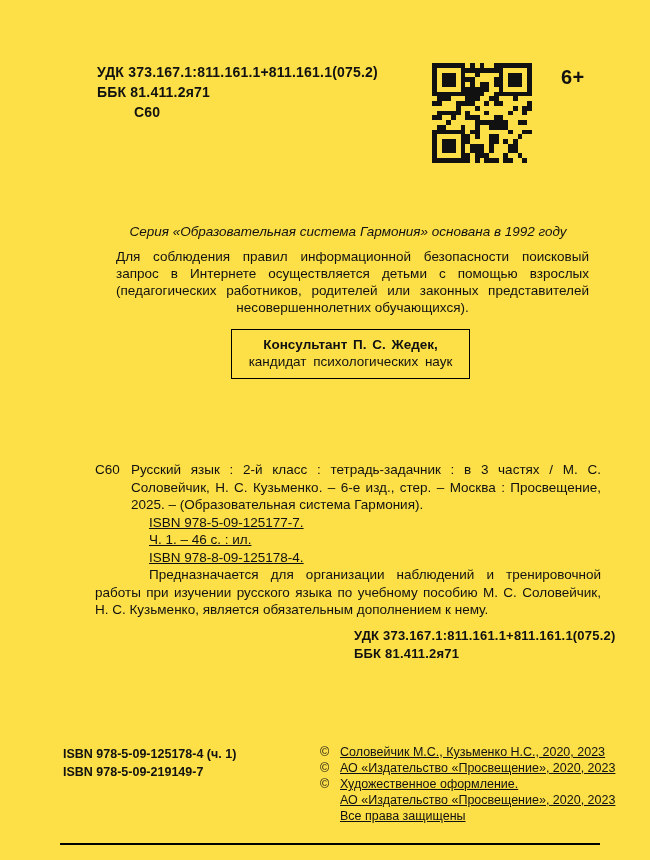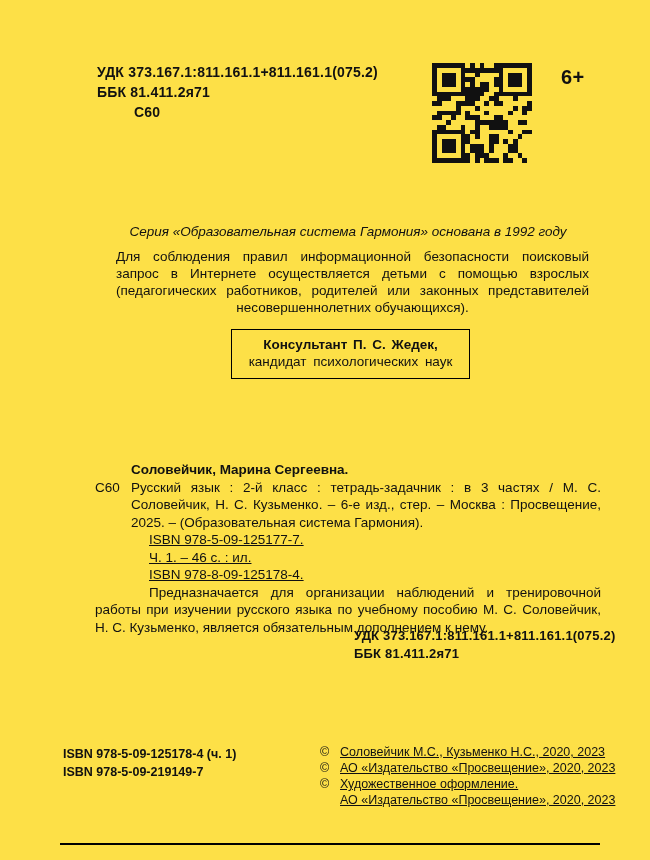--- a/index.html
+++ b/index.html
@@ -301,21 +301,20 @@
   <div class="series">Серия «Образовательная система Гармония» основана в 1992 году</div>
 
   <div class="safety">Для соблюдения правил информационной безопасности поисковый запрос в Интернете осуществляется детьми с помощью взрослых (педагогических работников, родителей или законных представителей несовершеннолетних обучающихся).</div>
 
   <div class="consultant">
     <div class="name">Консультант П. С. Жедек,</div>
     <div class="degree">кандидат психологических наук</div>
   </div>
 
   <div class="biblio">
-    <div class="author">Соловейчик, Марина Сергеевна.</div>
     <div class="desc-wrap">
       <span class="catalog-code">С60</span>
       <span>Русский язык : 2-й класс : тетрадь-задачник : в 3 частях / М. С. Соловейчик, Н. С. Кузьменко. – 6-е изд., стер. – Москва : Просвещение, 2025. – (Образовательная система Гармония).</span>
     </div>
     <div class="isbn-line">ISBN 978-5-09-125177-7.</div>
     <div class="part-line">Ч. 1. – 46 с. : ил.</div>
     <div class="isbn-line">ISBN 978-8-09-125178-4.</div>
     <div class="annotation">Предназначается для организации наблюдений и тренировочной работы при изучении русского языка по учебному пособию М. С. Соловейчик, Н. С. Кузьменко, является обязательным дополнением к нему.</div>
   </div>
 
@@ -335,17 +334,20 @@
     </div>
     <div class="copy-row">
       <span class="copy-mark">©</span><span>АО «Издательство «Просвещение», 2020, 2023</span>
     </div>
     <div class="copy-row">
       <span class="copy-mark">©</span><span>Художественное оформление.</span>
     </div>
     <div class="copy-row">
       <span class="copy-mark"></span><span>АО «Издательство «Просвещение», 2020, 2023</span>
     </div>
+    <div class="copy-row">
+      <span class="copy-mark"></span><span>Все права защищены</span>
+    </div>
   </div>
 
   <div class="rule"></div>
 
 </div>
 
 </body></html>

